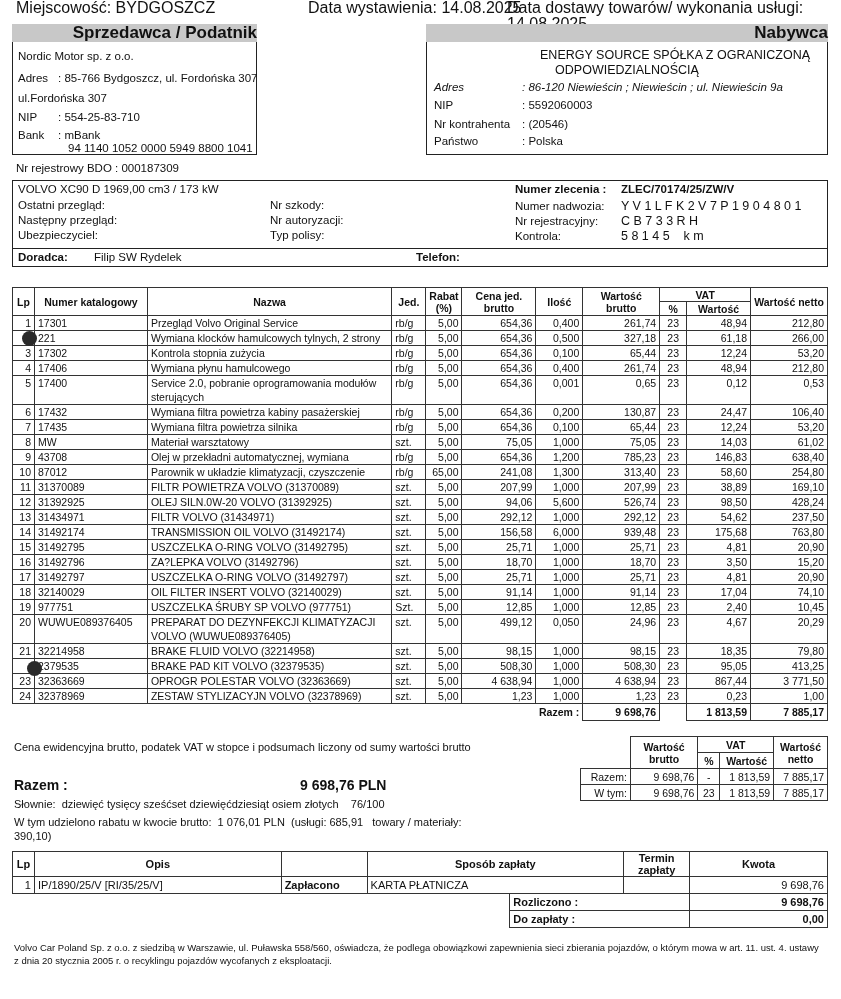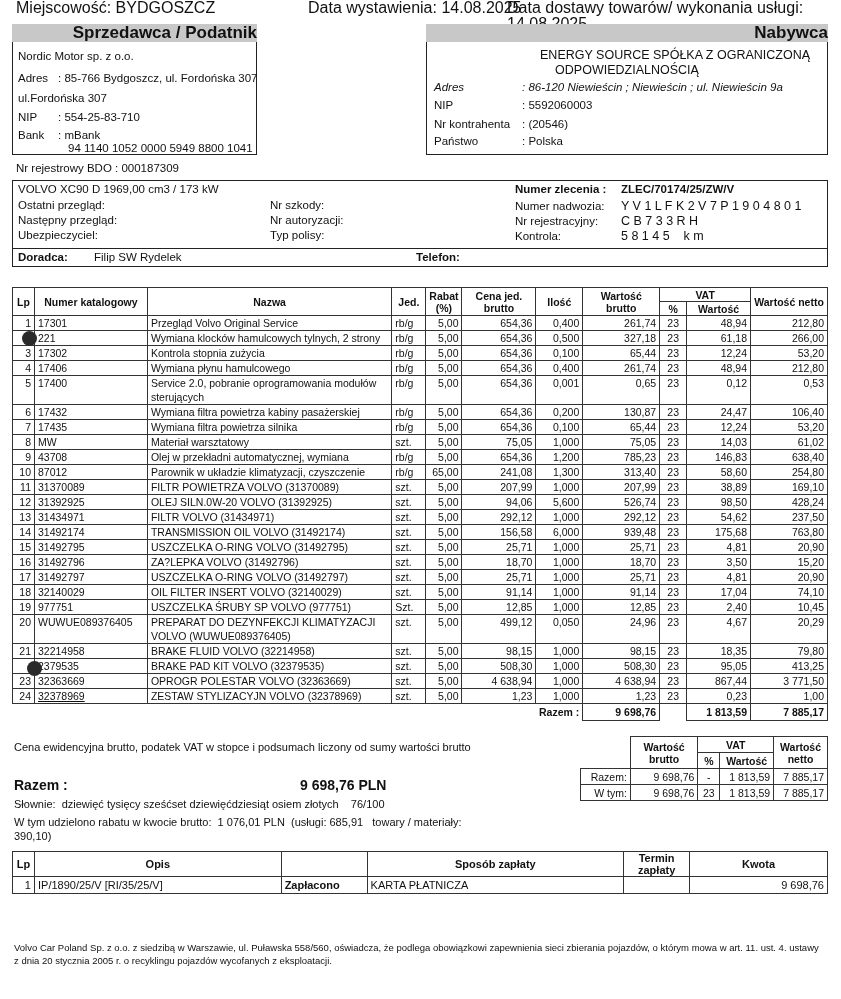--- a/index.html
+++ b/index.html
@@ -410,21 +410,21 @@
         <td class="r" style="vertical-align: top;">5,00</td>
         <td class="r" style="vertical-align: top;">4 638,94</td>
         <td class="r" style="vertical-align: top;">1,000</td>
         <td class="r" style="vertical-align: top;">4 638,94</td>
         <td class="c" style="vertical-align: top;">23</td>
         <td class="r" style="vertical-align: top;">867,44</td>
         <td class="r" style="vertical-align: top;">3 771,50</td>
       </tr>
       <tr>
         <td class="r" style="vertical-align: top;">24</td>
-        <td class="l" style="vertical-align: top; text-decoration: underline;">32378969</td>
+        <td class="l" style="vertical-align: top;">32378969</td>
         <td class="l name">ZESTAW STYLIZACYJN VOLVO (32378969)</td>
         <td class="l" style="vertical-align: top;">szt.</td>
         <td class="r" style="vertical-align: top;">5,00</td>
         <td class="r" style="vertical-align: top;">1,23</td>
         <td class="r" style="vertical-align: top;">1,000</td>
         <td class="r" style="vertical-align: top;">1,23</td>
         <td class="c" style="vertical-align: top;">23</td>
         <td class="r" style="vertical-align: top;">0,23</td>
         <td class="r" style="vertical-align: top;">1,00</td>
       </tr>
@@ -512,16 +512,26 @@
       <tr>
         <td class="r">1</td>
         <td class="l">IP/1890/25/V [RI/35/25/V]</td>
         <td class="l" style="font-weight: bold;">Zapłacono</td>
         <td class="l" colspan="2">KARTA PŁATNICZA</td>
         <td class="l"></td>
         <td class="r">9 698,76</td>
       </tr>
     </tbody>
   <tbody>
+      <tr>
+    <td colspan="4" class="nob"></td>
+    <td colspan="2" style="font-weight:bold;">Rozliczono :</td>
+    <td class="r" style="font-weight:bold;">9 698,76</td>
+  </tr>
+  <tr>
+    <td colspan="4" class="nob"></td>
+    <td colspan="2" style="font-weight:bold;">Do zapłaty :</td>
+    <td class="r" style="font-weight:bold;">0,00</td>
+  </tr>
 </tbody>
   </table>
 
 <div class="row" style="left:14px; top:941px; width:810px; white-space:normal; font-size:9.5px; line-height:13px;">Volvo Car Poland Sp. z o.o. z siedzibą w Warszawie, ul. Puławska 558/560, oświadcza, że podlega obowiązkowi zapewnienia sieci zbierania pojazdów, o którym mowa w art. 11. ust. 4. ustawy z dnia 20 stycznia 2005 r. o recyklingu pojazdów wycofanych z eksploatacji.</div>
 
 </body></html>

